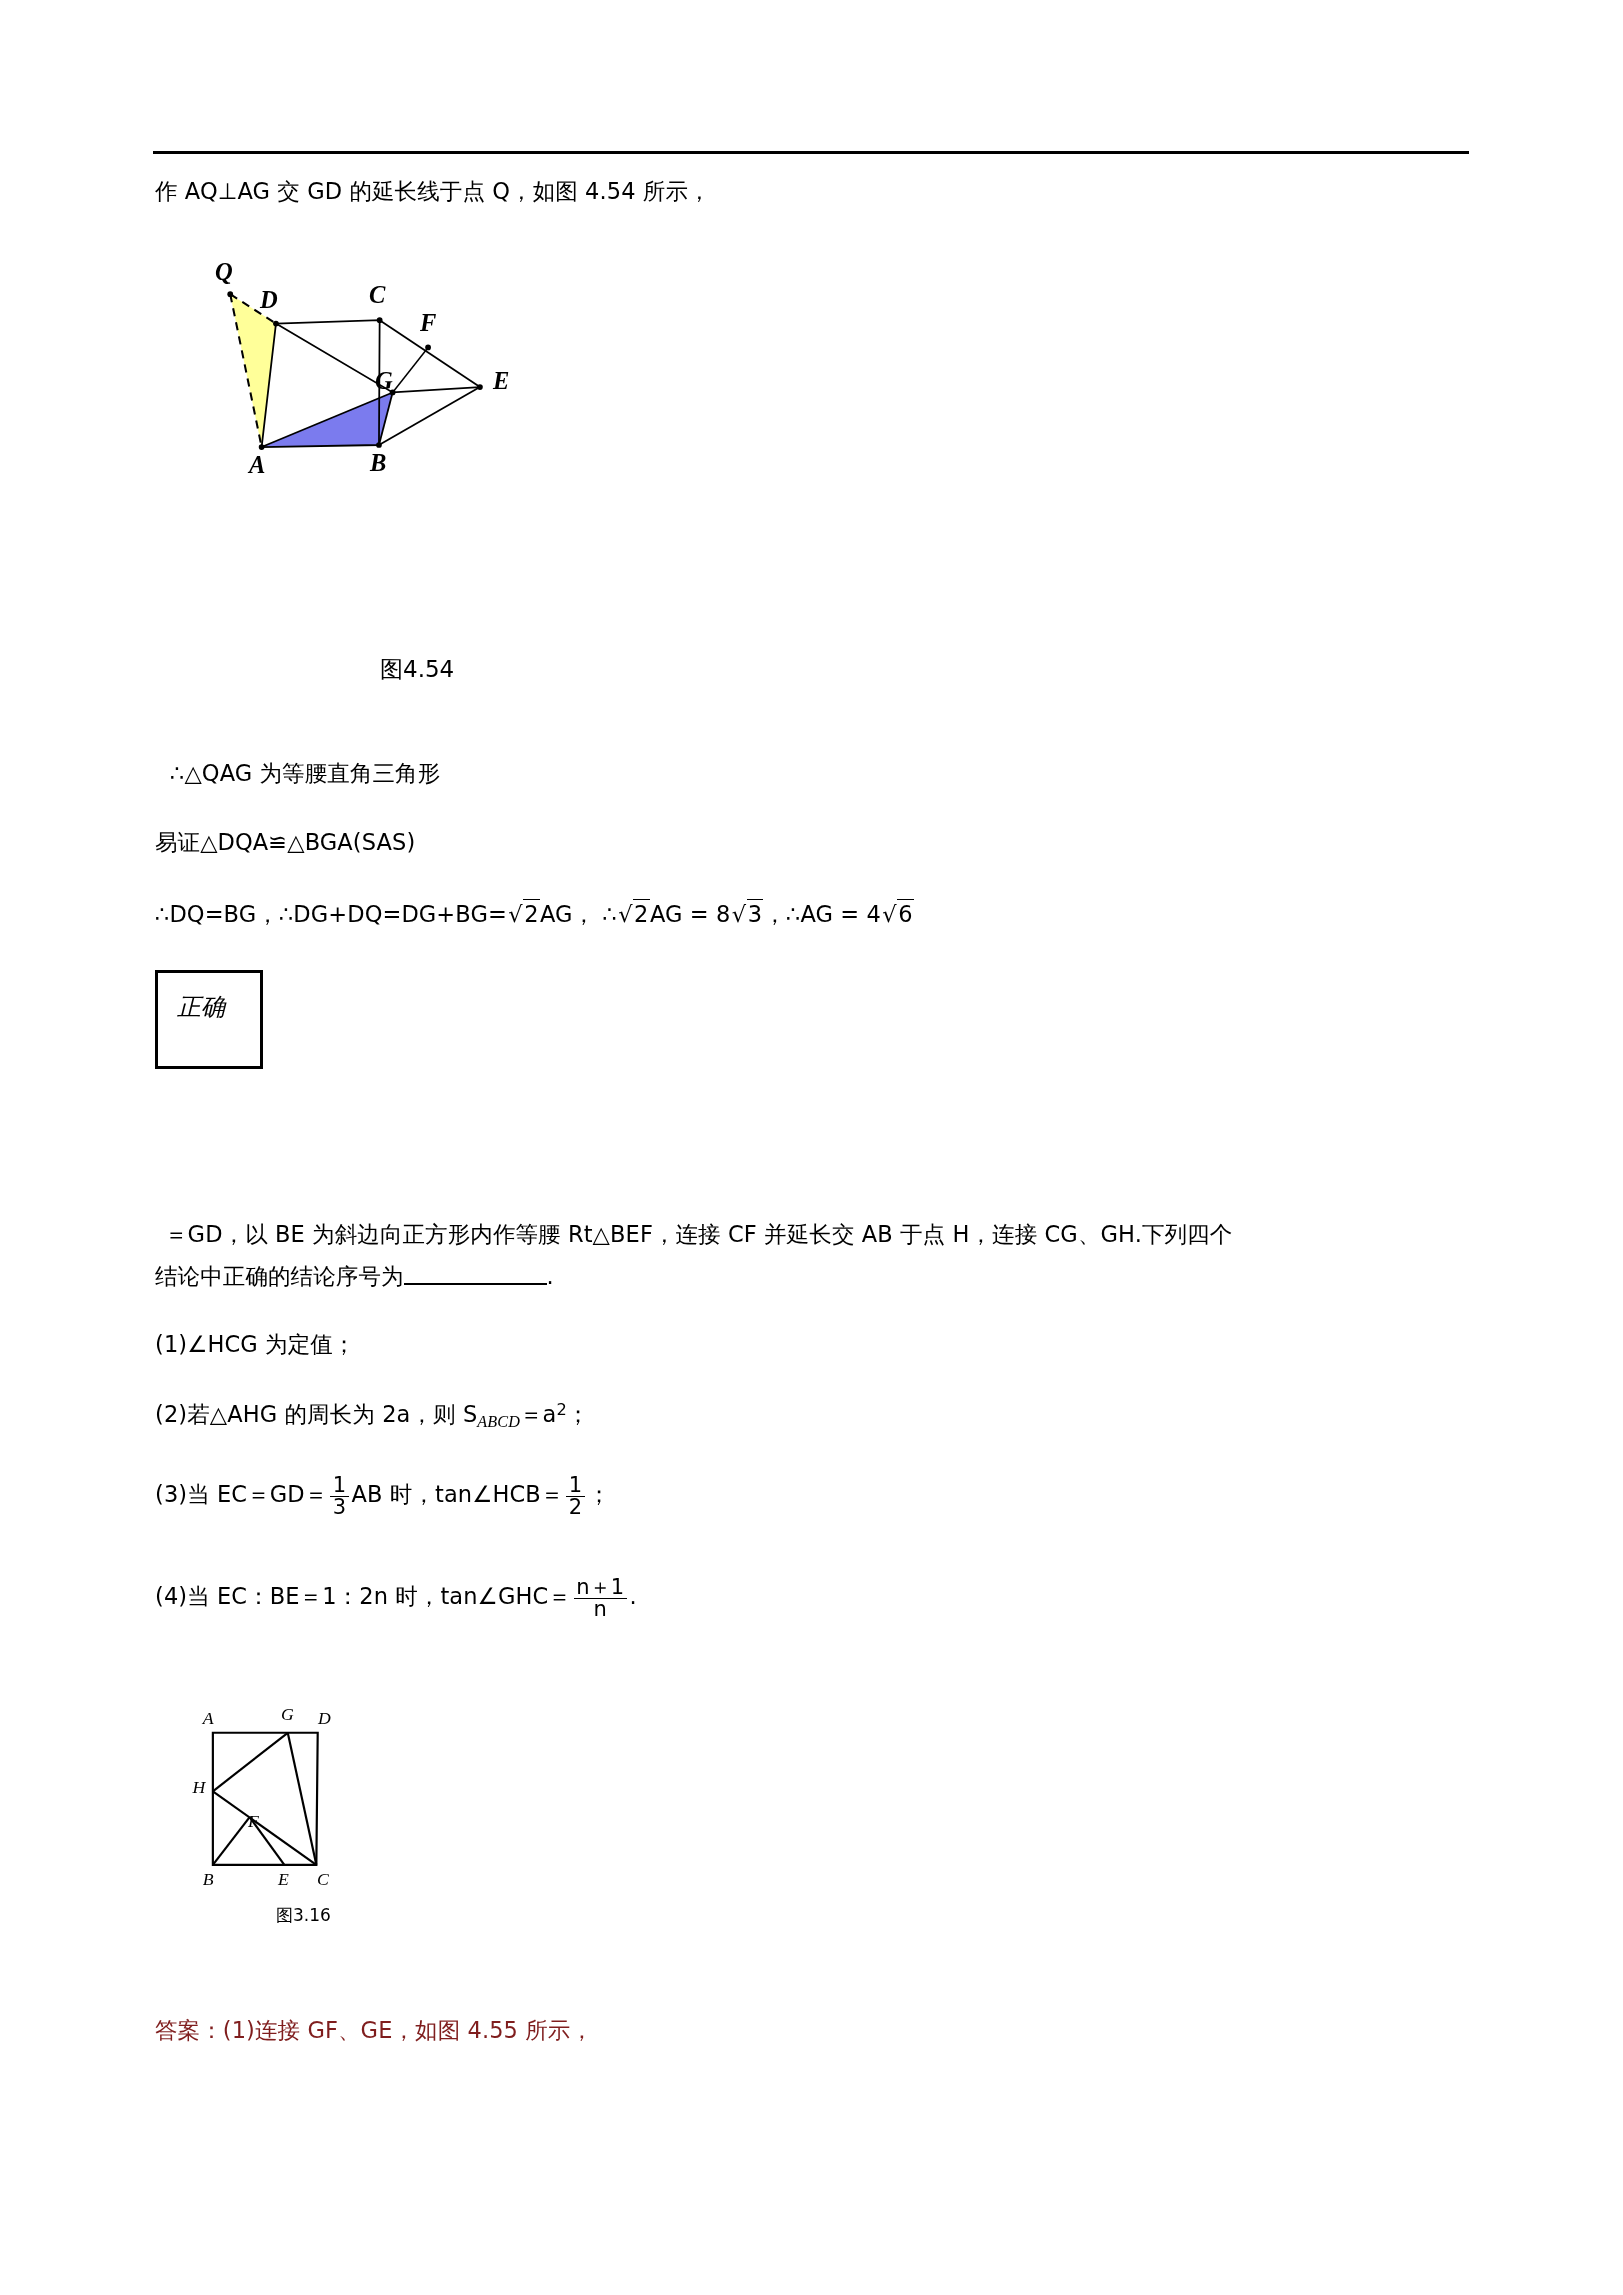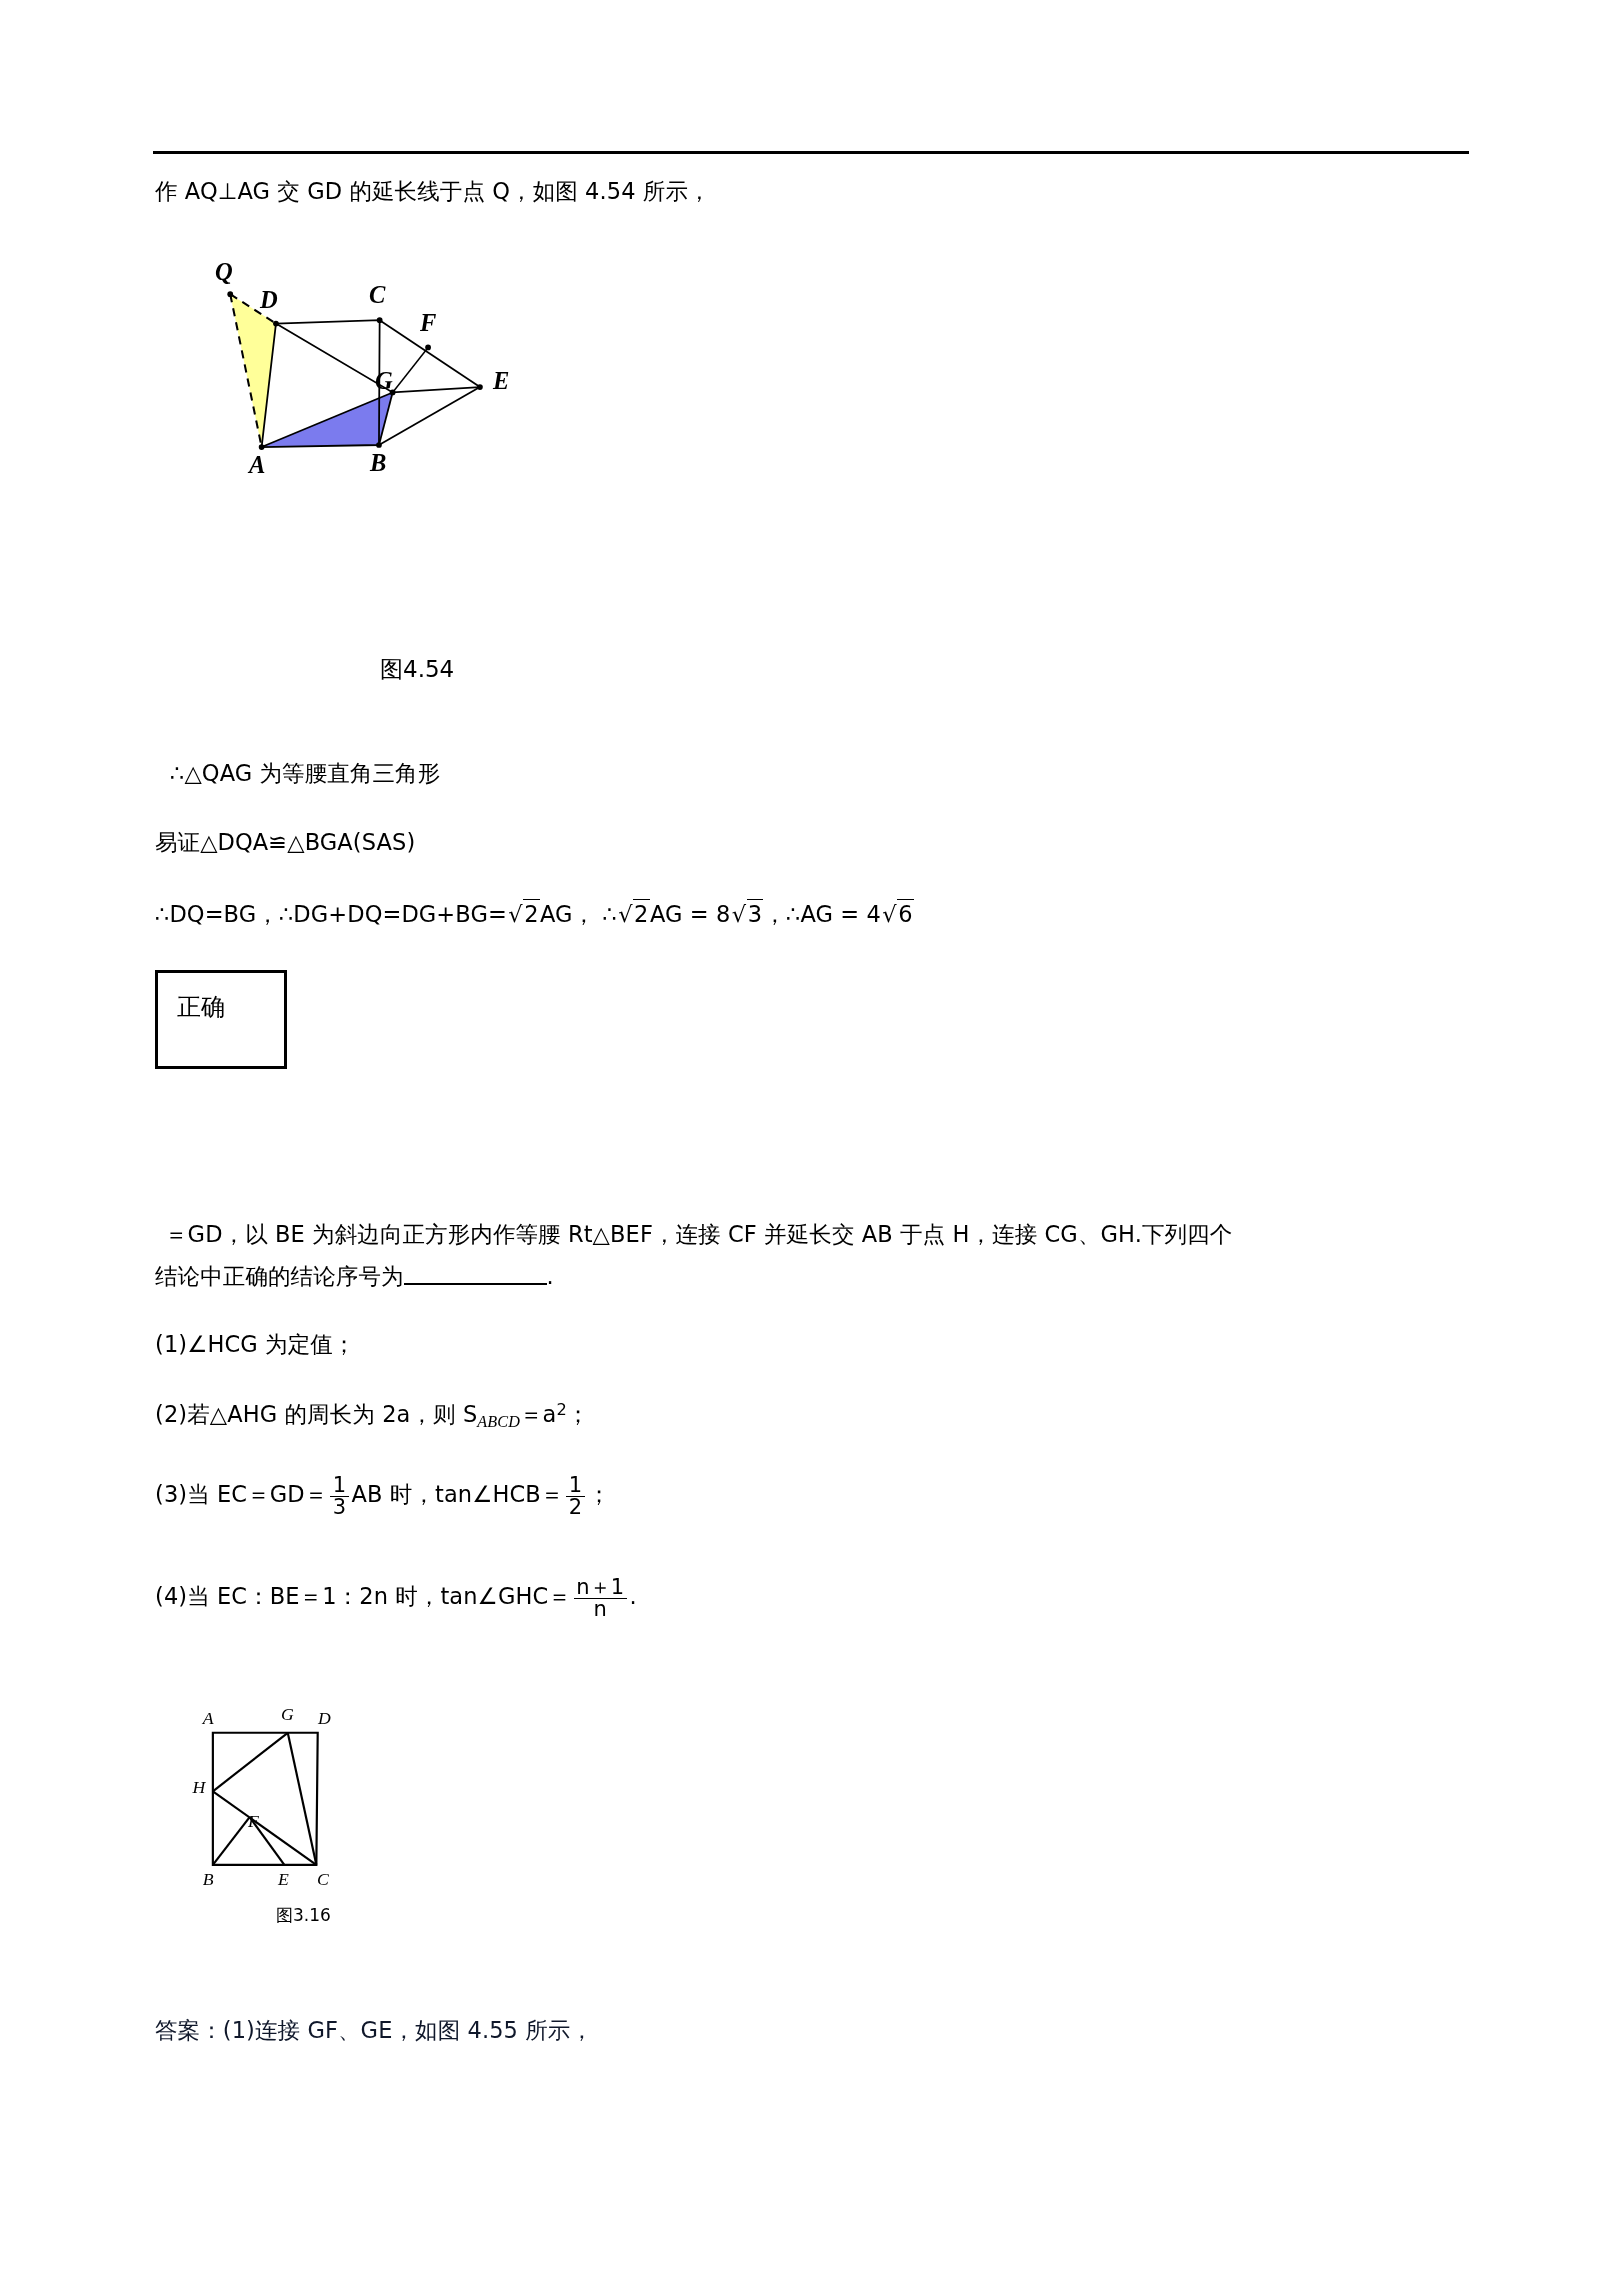--- a/index.html
+++ b/index.html
@@ -37,21 +37,21 @@
   .tx {
     position: absolute;
     font-size: 23px;
     line-height: 1.25;
     white-space: nowrap;
     letter-spacing: 0.1px;
   }
   .han { font-family: "DejaVu Sans", "Liberation Sans", sans-serif; font-size: 22.5px; }
   .it  { font-style: italic; font-family: "Liberation Serif","DejaVu Serif",serif; }
   .bi  { font-style: italic; font-weight: bold; }
-  .red { color: #0f172a; }
+  .red { color: #7f1d1d; }
 
   
   .frac {
     display: inline-block;
     vertical-align: -0.55em;
     text-align: center;
     line-height: 1.0;
     margin: 0 2.7px;
   }
   .frac .num { display: block; font-size: 21px; padding: 0 2.7px; }
@@ -68,24 +68,25 @@
     border-bottom: 2.7px solid #000;
     height: 0.92em;
     vertical-align: -1.4px;
   }
 
   
   .answerbox {
     position: absolute;
     left: 155px;
     top: 970px;
-    width: 132px;
+    width: 108px;
     height: 99px;
     border: 3.4px solid #000;
     box-sizing: border-box;
+    font-style: italic;
   }
   .answerbox span {
     position: absolute;
     left: 19px;
     top: 17.7px;
     font-family: "DejaVu Sans", "Liberation Sans", sans-serif;
     font-size: 24px;
   }
 
   

